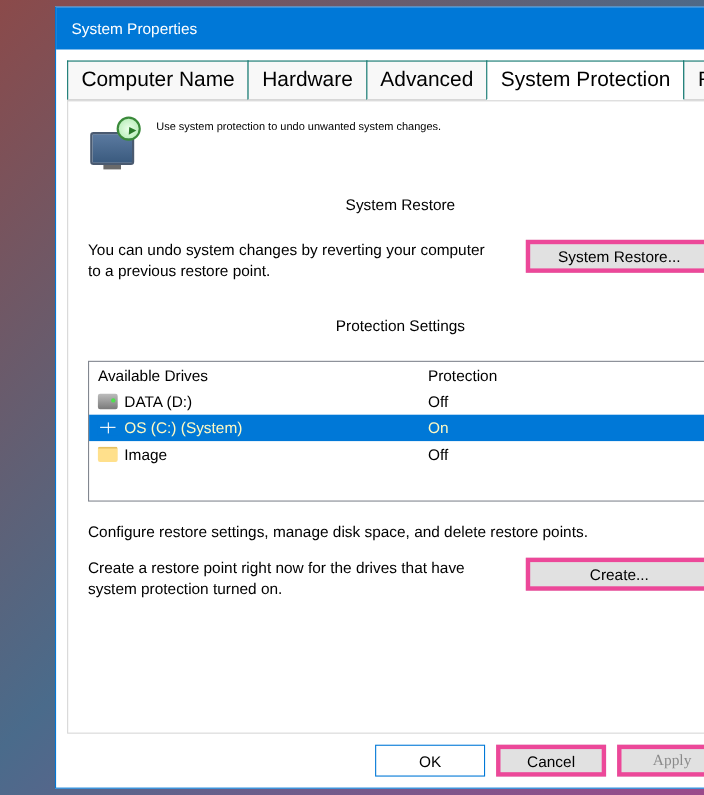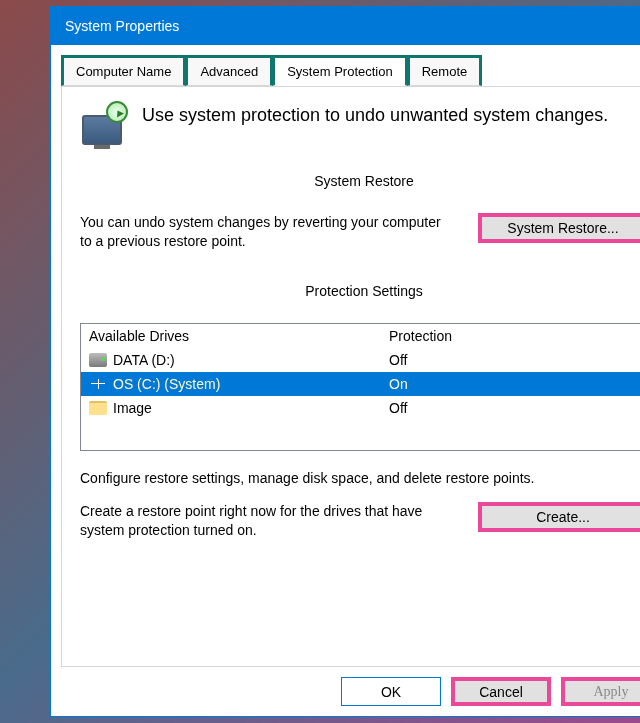--- a/index.html
+++ b/index.html
@@ -43,25 +43,25 @@
     display: flex; flex-direction: column;
   }
   .tabstrip {
     display: flex;
     border-bottom: 1px solid #d7d7d7;
     margin-bottom: -1px;
     z-index: 1;
   }
   .tab {
     padding: 6px 12px;
-    border: 3px solid #0f766e;
+    border: 1px solid #0f766e;
     border-bottom: 1px solid #d7d7d7;
     background: #f8f8f8;
     margin-right: -1px;
-    font-size: 13px;
+    font-size: 19px;
     white-space: nowrap;
   }
   .tab.active {
     background: #fff;
     border-bottom: 1px solid #fff;
     position: relative;
   }
   .tabcontent {
     border: 1px solid #d7d7d7;
     flex: 1;
@@ -93,21 +93,21 @@
     position: absolute; top: 0; right: 0;
   }
   .intro-icon .clock .arrow {
     position:absolute; top:7px; left:7px;
     width:0; height:0;
     border-left:4px solid transparent;
     border-right:4px solid transparent;
     border-bottom:6px solid #2a7a2a;
     transform: rotate(-30deg);
   }
-  .intro-text { font-size: 18px; padding-top: 4px; }
+  .intro-text { font-size: 10px; padding-top: 4px; }
   .groupbox { margin-bottom: 18px; }
   .group-header {
     display: flex; align-items: center; gap: 10px;
     margin-bottom: 14px;
     flex-direction: column;
   }
   .group-header .label { font-size: 14px; white-space: nowrap; }
   .group-header .line { flex: 1; height: 1px; background: #c8c8c8; }
   .row { display: flex; gap: 22px; align-items: flex-start; margin-bottom: 14px; justify-content: center; }
   .row .text { flex: 1; font-size: 14px; line-height: 1.35; }
@@ -162,20 +162,21 @@
 
 <div class="window">
   <div class="titlebar">
     <span class="title">System Properties</span>
     <span class="close">✕</span>
   </div>
 
   <div class="tabs-area">
     <div class="tabstrip">
       <div class="tab">Computer Name</div>
+      <div class="tab">Hardware</div>
       <div class="tab">Advanced</div>
       <div class="tab active">System Protection</div>
       <div class="tab">Remote</div>
     </div>
 
     <div class="tabcontent">
 
       <div class="intro">
         <div class="intro-icon">
           <div class="monitor"></div>

